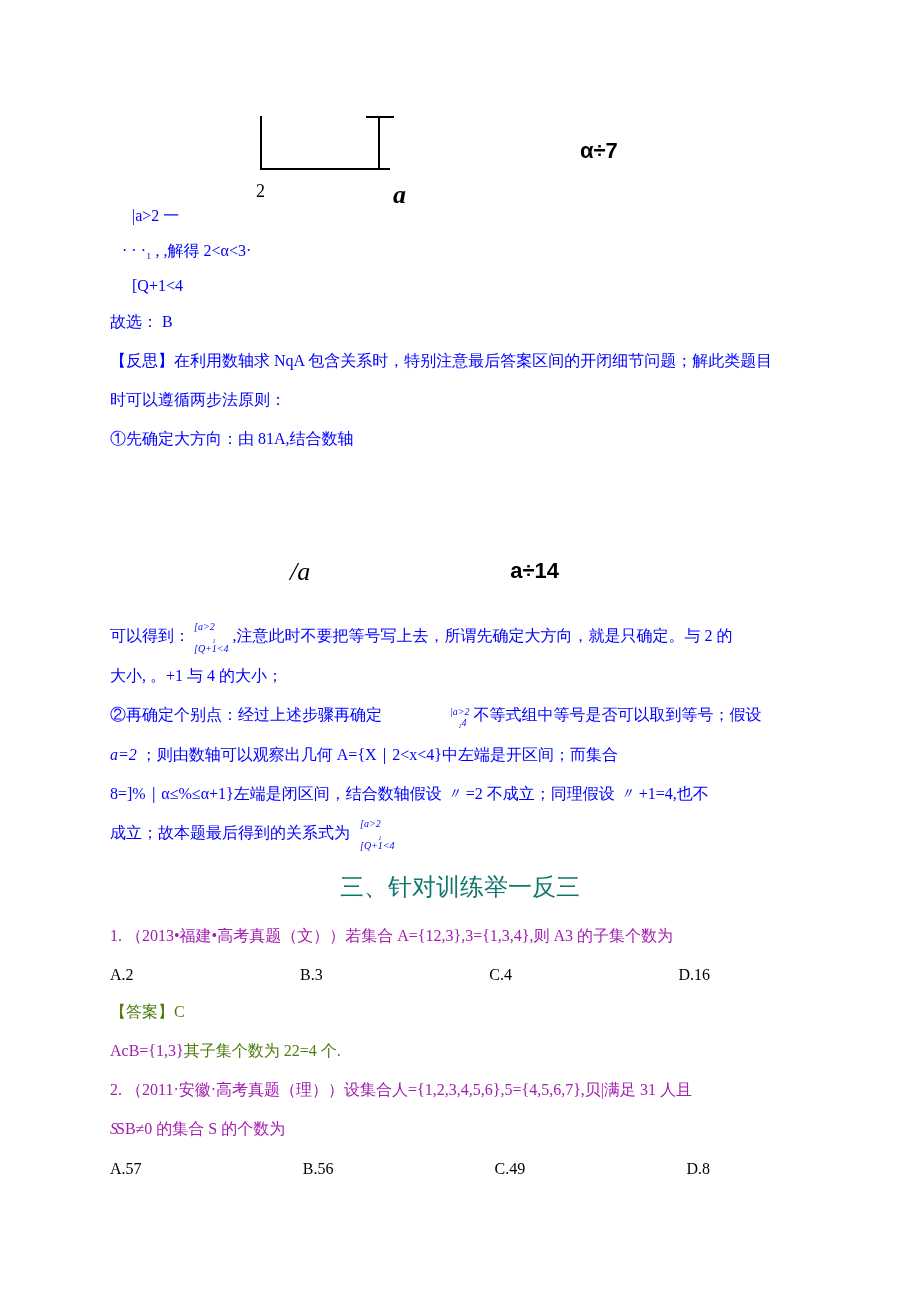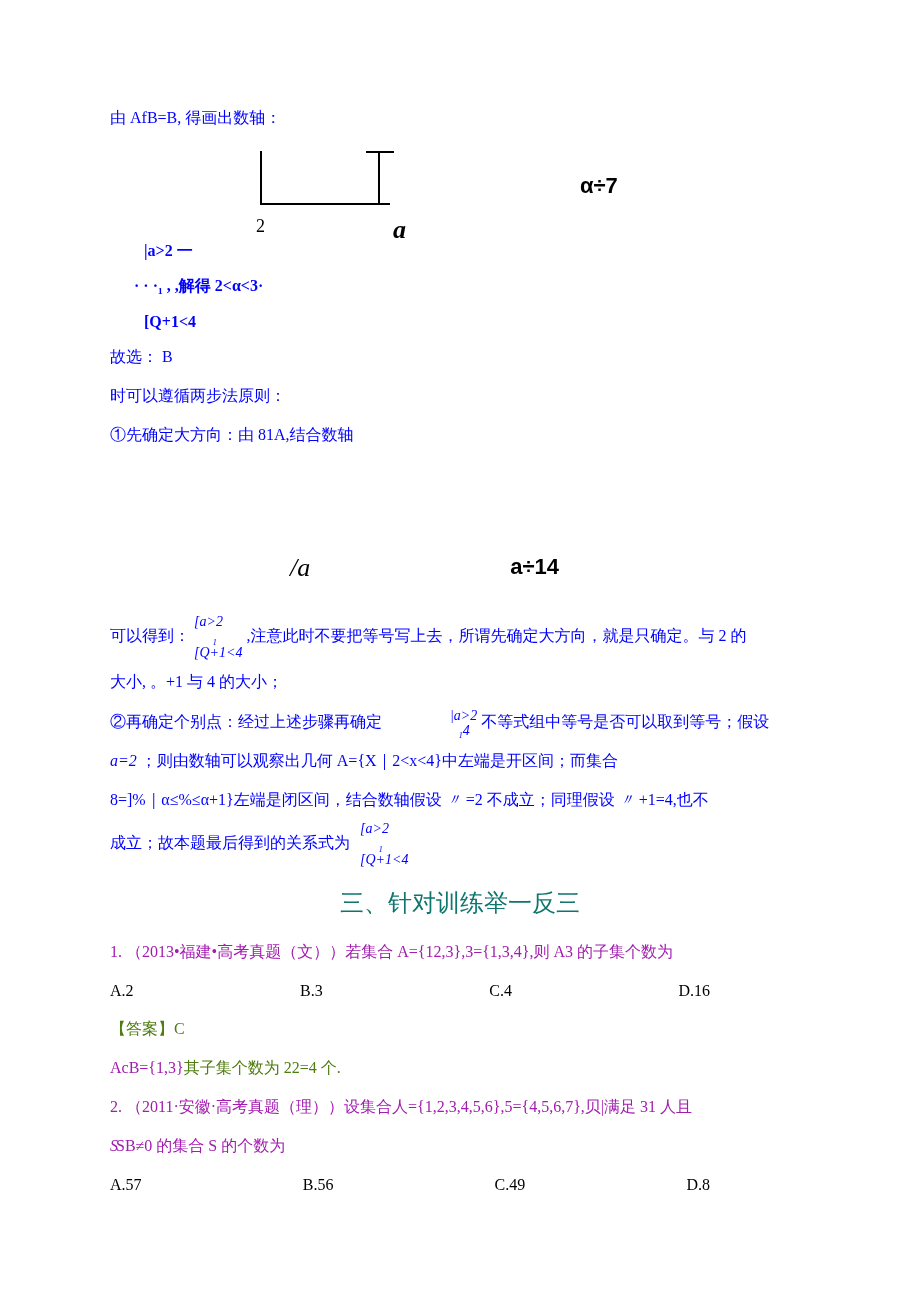--- a/index.html
+++ b/index.html
@@ -101,21 +101,21 @@
   }
   .diagram-row.second .alpha-label {
     margin-left: 200px;
   }
 
   .brace-block {
     display: inline-block;
     vertical-align: middle;
     font-family: "Times New Roman", serif;
     font-style: italic;
-    font-size: 14px;
+    font-size: 10px;
     line-height: 1.1;
     text-align: left;
   }
 
   .options {
     display: flex;
     justify-content: space-between;
     width: 600px;
     margin: 2px 0;
   }
@@ -128,52 +128,48 @@
     margin: 10px 0 4px 0;
   }
 
   .indent { padding-left: 28px; }
 </style>
 </head>
 <body>
 
 <div class="page">
 
-  <p>
-    <span class="blue">由 </span>
-    <span class="blue">AfB=B,</span>
-    <span class="blue">得画出数轴：</span>
-  </p>
 
   <div class="diagram-row">
     <div class="diagram-axis">
       <div class="vbar-left"></div>
       <div class="vbar-right"></div>
       <div class="hbar"></div>
       <div class="tbar"></div>
       <span class="lbl-2">2</span>
       <span class="lbl-a">a</span>
     </div>
     <span class="alpha-label">α÷7</span>
   </div>
 
-  <div style="margin-left:24px;font-weight:bold;">
+  <div style="margin-left:12px;">
     <div class="blue indent" style="padding-left:10px;">|a&gt;2 一</div>
     <div>
       <span class="blue">· · ·₁</span>
       <span class="blue">, ,解得 2&lt;α&lt;3·</span>
     </div>
     <div class="blue indent" style="padding-left:10px;">[Q+1&lt;4</div>
   </div>
 
   <p>
     <span class="blue">故选：</span>
     <span class="blue">B</span>
   </p>
 
+  <p class="blue">【反思】在利用数轴求 NqA 包含关系时，特别注意最后答案区间的开闭细节问题；解此类题目</p>
   <p class="blue">时可以遵循两步法原则：</p>
   <p class="blue">①先确定大方向：由 81A,结合数轴</p>
 
   <div style="height:60px;"></div>
 
   <div class="diagram-row second">
     <span class="slash-a">/a</span>
     <span class="alpha-label">a÷14</span>
   </div>
 

